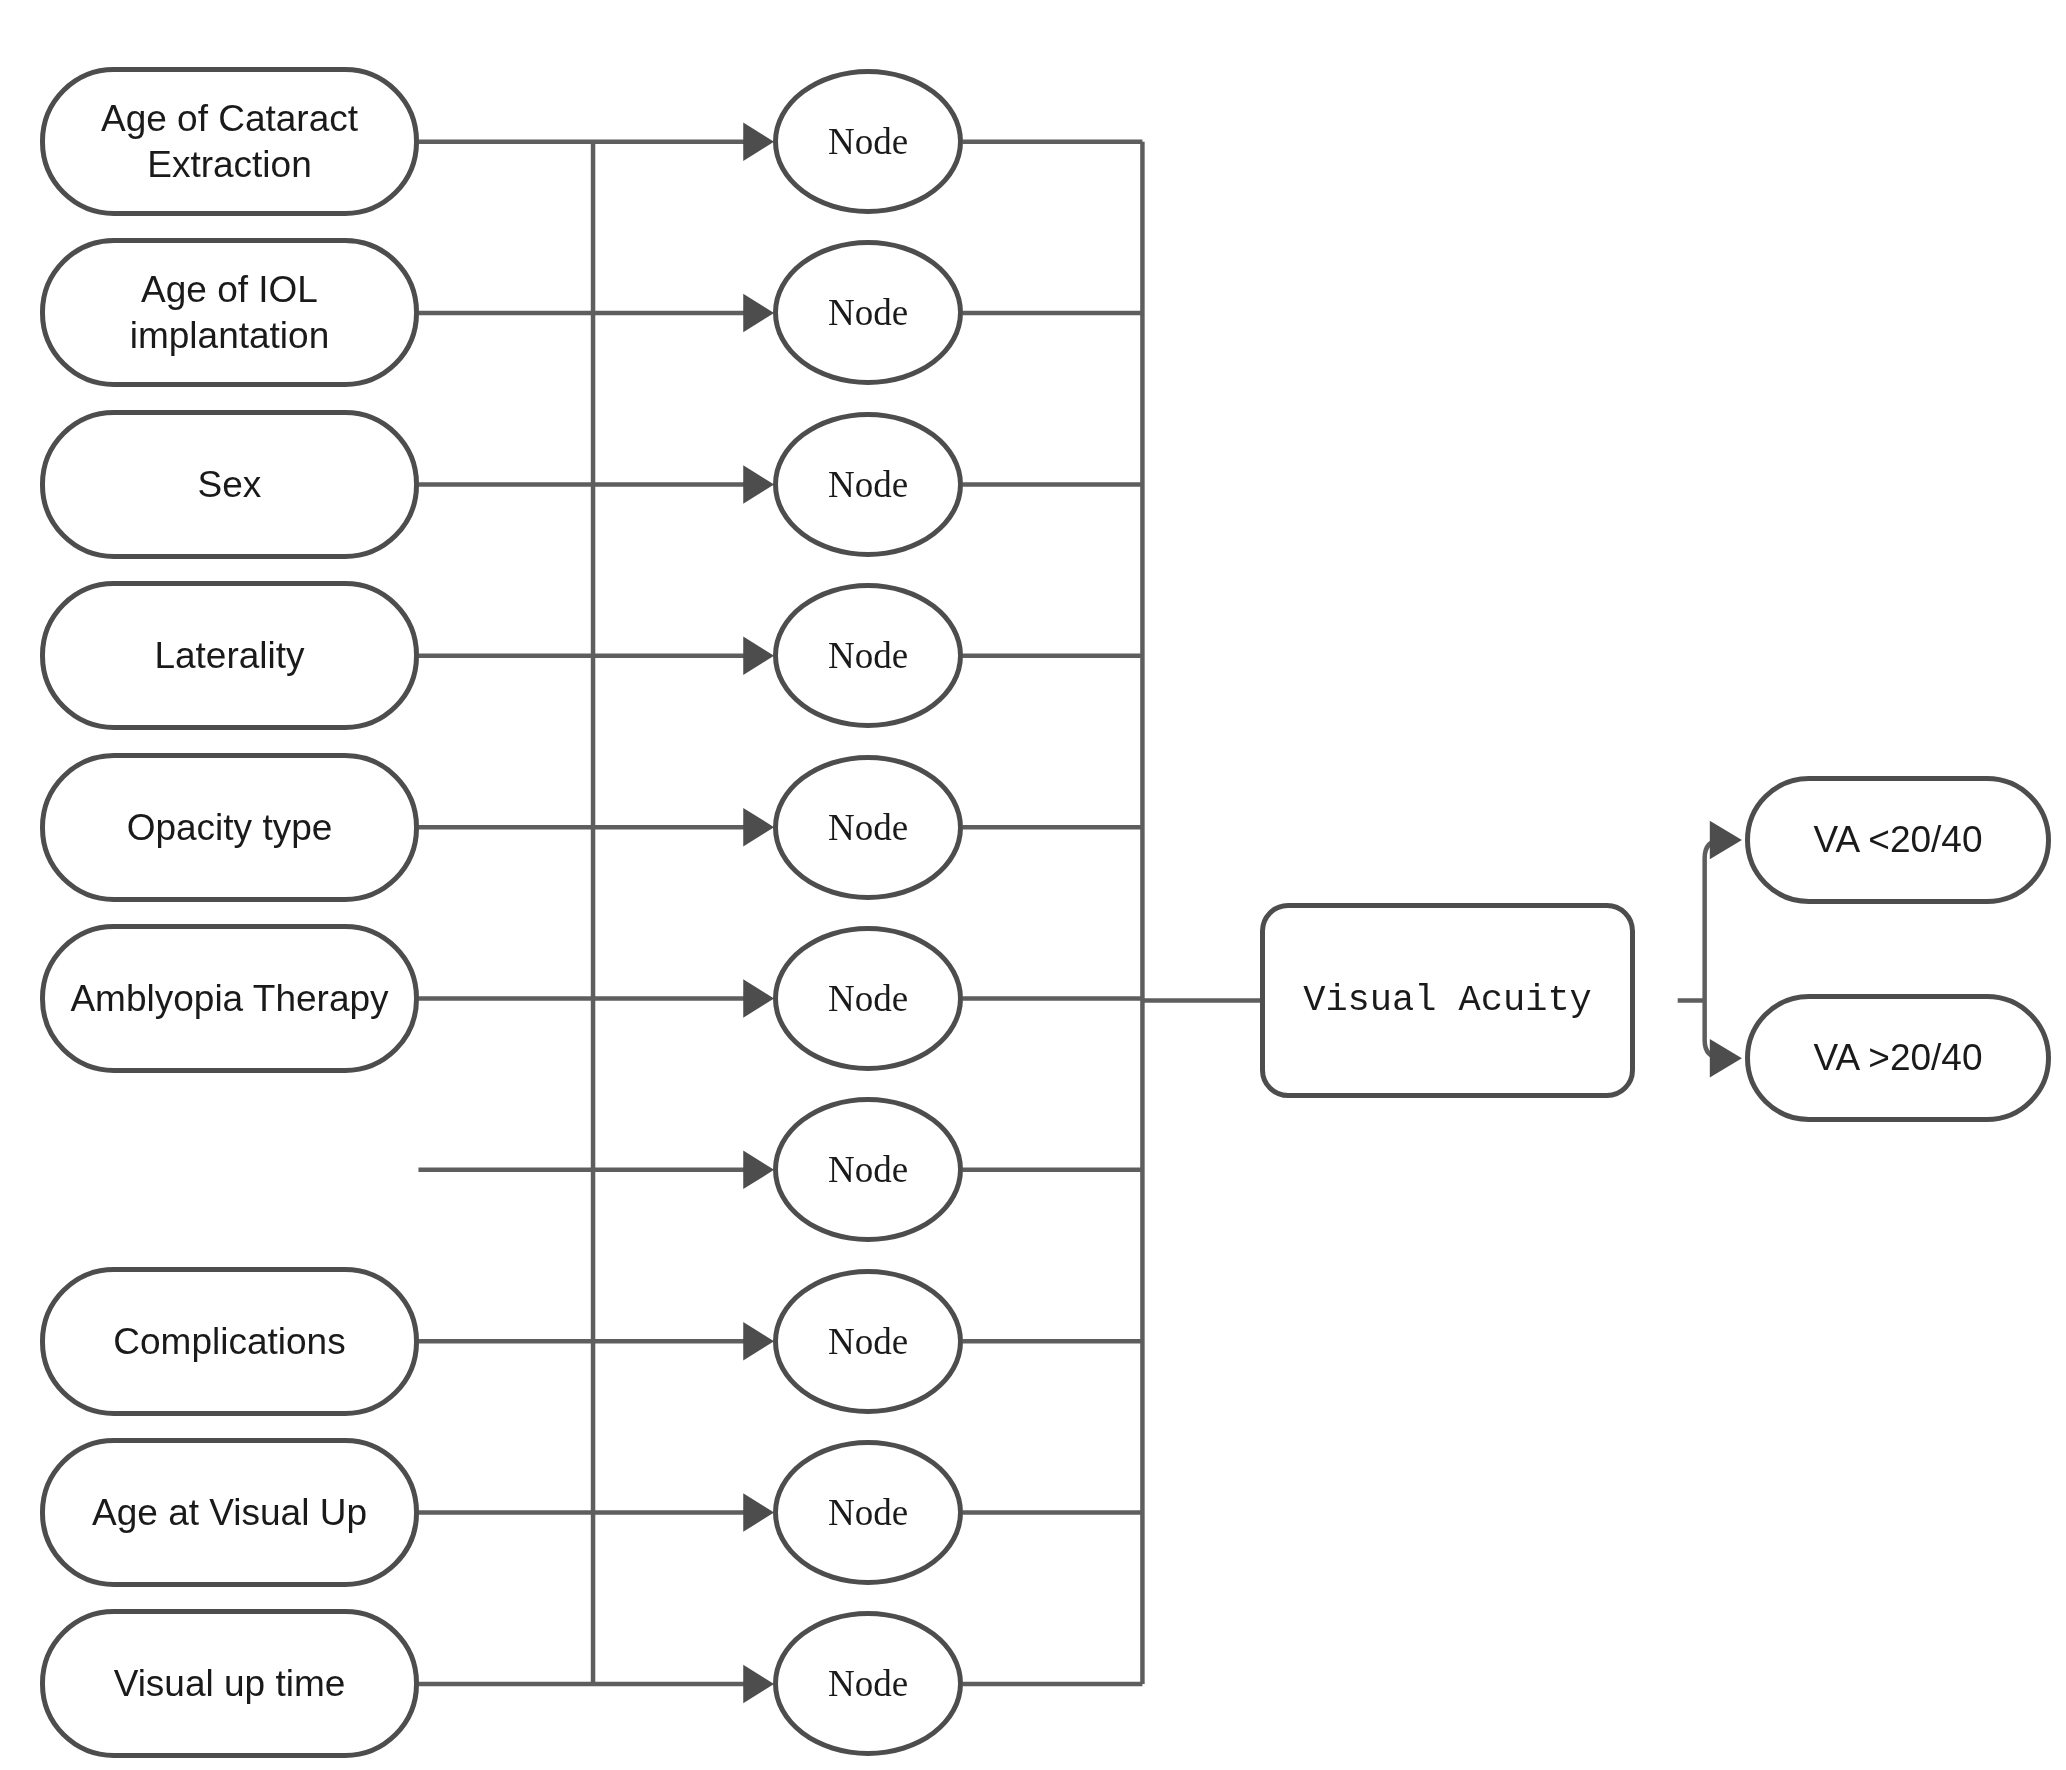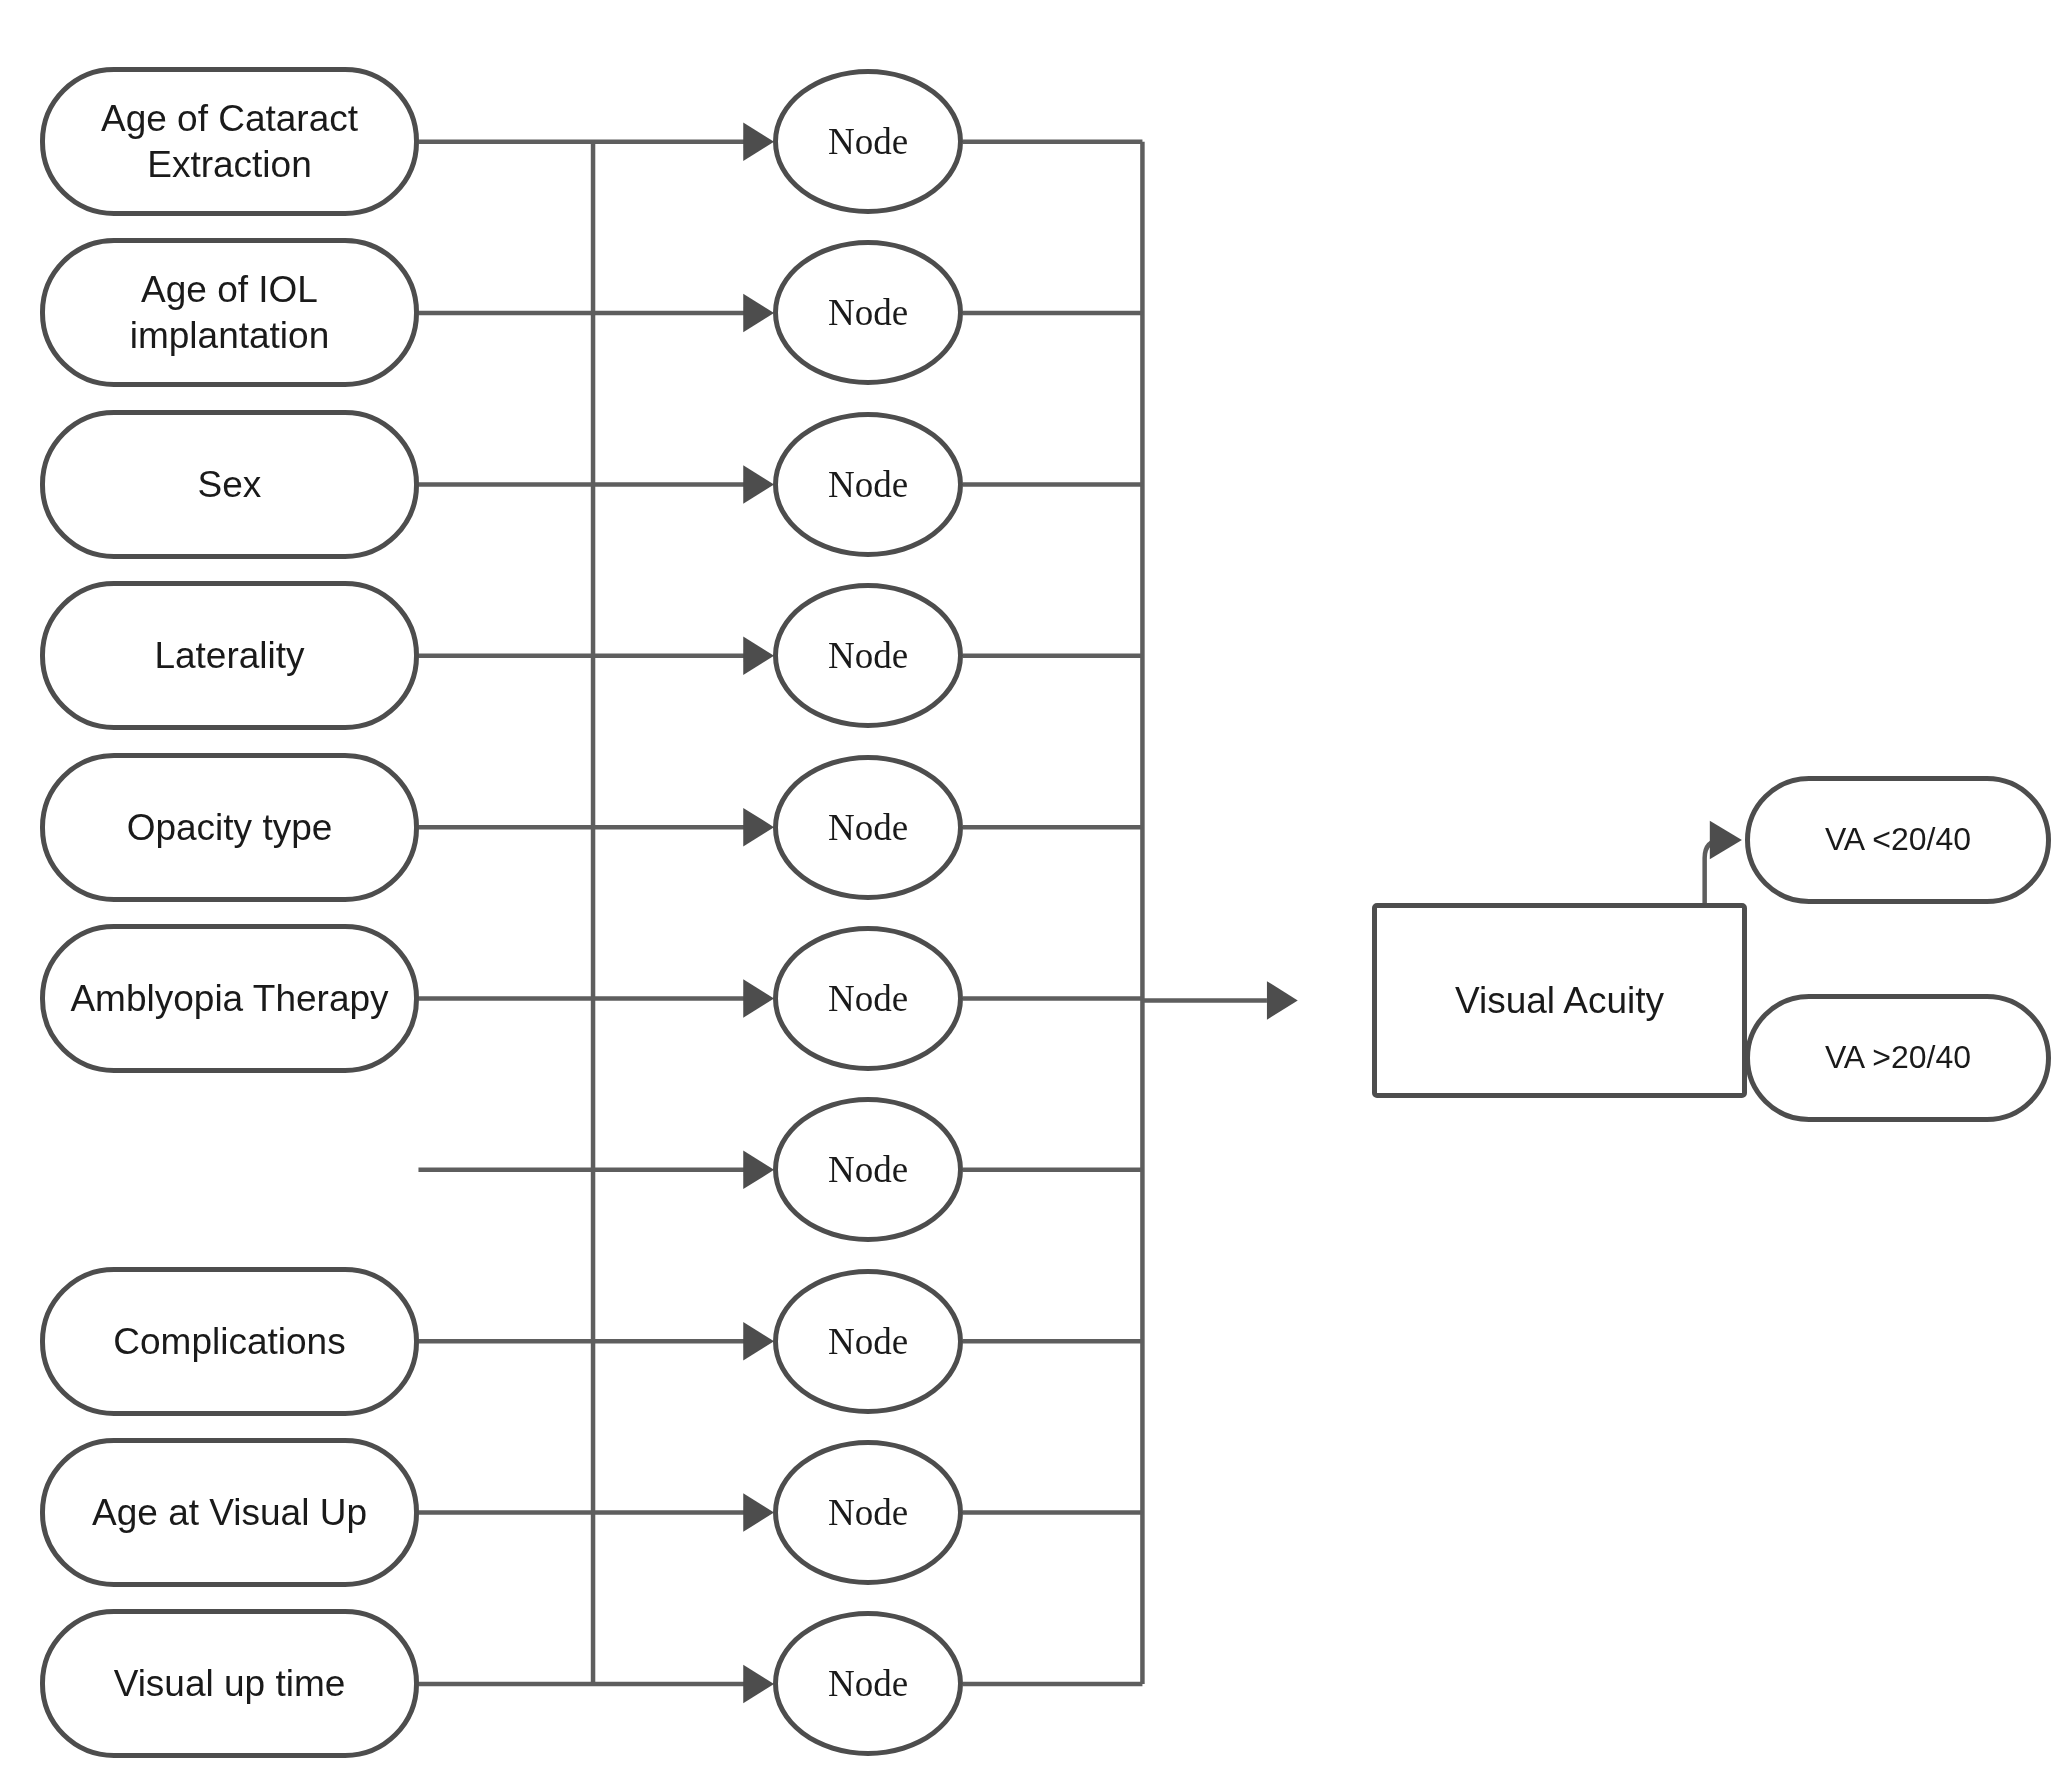--- a/index.html
+++ b/index.html
@@ -29,22 +29,22 @@
     box-sizing:border-box;
     background:var(--fill);
     border:5.1px solid var(--shape-border);
     display:flex;align-items:center;justify-content:center;
     text-align:center;
     font-size:37px;line-height:1.22;
     color:var(--text);
   }
   .input{left:40px;width:379px;height:149px;border-radius:74px;padding:0 22px;}
   .node{left:773px;width:190px;height:145px;border-radius:50%;font-family:Liberation Serif, serif;}
-  .vabox{left:1372px;top:859px;width:375px;height:195px;border-radius:5px;border-width:5.8px;}
-  .outcome{left:1745px;width:306px;height:128px;border-radius:64px;font-size:32px;}
+  .vabox{left:1260px;top:859px;width:375px;height:195px;border-radius:28px;border-width:5.8px;font-family:Liberation Mono, monospace;}
+  .outcome{left:1745px;width:306px;height:128px;border-radius:64px;font-size:37px;}
 </style>
 </head>
 <body>
 
 <div class="canvas">
 
   <svg class="wires" viewBox="0 0 3219 2759" aria-hidden="true">
 
     <line class="bus" x1="924" y1="152" x2="924" y2="2555"></line>
 

